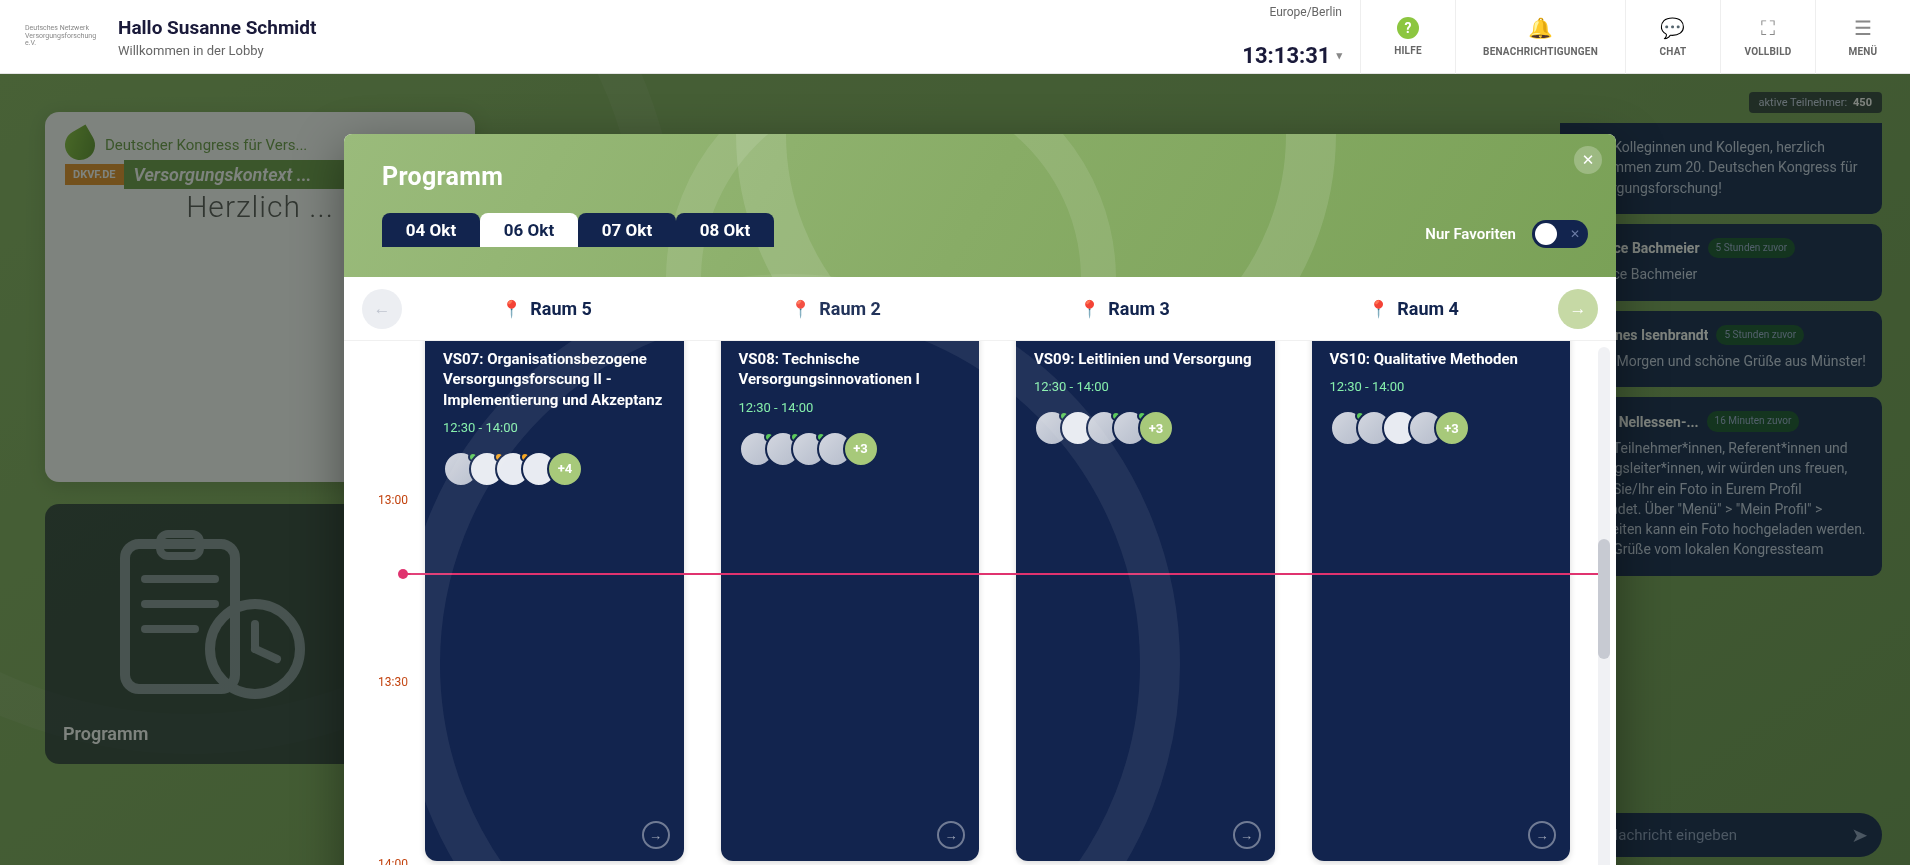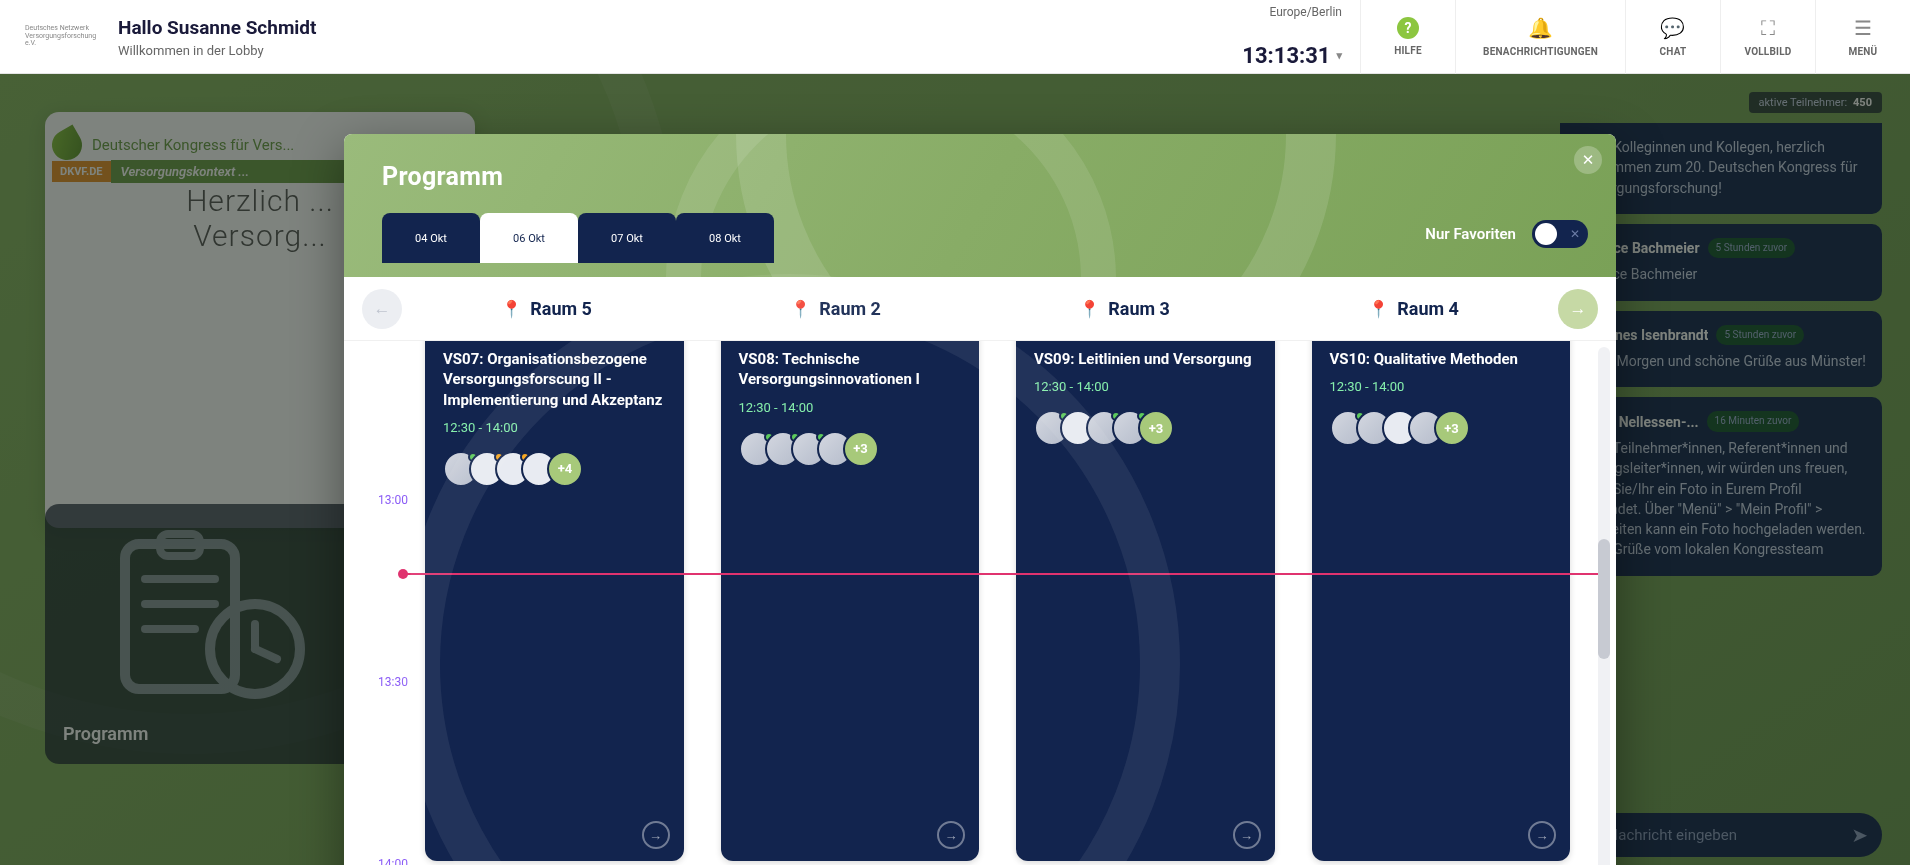--- a/index.html
+++ b/index.html
@@ -28,27 +28,27 @@
   .help-dot { width:22px; height:22px; border-radius:50%; background:#8cc640; color:#fff; font-size:14px; font-weight:700; display:flex; align-items:center; justify-content:center;}
 
   
   .stage { position:relative; height:791px; width:100%; background:linear-gradient(145deg,#87b361,#6f9a52); }
   .stage::before, .stage::after{
     content:""; position:absolute; border:40px solid rgba(255,255,255,0.07); border-radius:50%;
   }
   .stage::before{ width:900px; height:900px; left:-300px; top:-300px;}
   .stage::after{ width:700px; height:700px; left:400px; top:200px;}
 
-  .lobby-card { position:absolute; left:45px; top:38px; width:430px; height:416px; background:#fff; border-radius:14px; padding:18px 7px; box-shadow:0 4px 20px rgba(0,0,0,0.15);}
+  .lobby-card { position:absolute; left:45px; top:38px; width:430px; height:370px; background:#fff; border-radius:14px; padding:18px 20px; box-shadow:0 4px 20px rgba(0,0,0,0.15);}
   .lobby-card .brand { display:flex; align-items:center; gap:10px;}
   .lobby-card .brand .lf { width:30px; height:30px; background:linear-gradient(135deg,#8cc640,#5a8e2c); border-radius:50% 0 50% 50%; transform:rotate(-30deg);}
   .lobby-card .brand .bt { font-size:15px; color:#6c9c48; }
   .lobby-card .strip { display:flex; align-items:center;}
   .lobby-card .strip .tag { background:#e69128; color:#fff; font-size:11px; font-weight:700; padding:4px 8px;}
-  .lobby-card .strip .bar { flex:1; background:#6c9c48; color:#fff; font-size:13px; font-style:italic; font-weight:600; padding:4px 10px;}
+  .lobby-card .strip .bar { flex:1; background:#6c9c48; color:#fff; font-size:18px; font-style:italic; font-weight:600; padding:4px 10px;}
   .lobby-card .welcome { text-align:center;}
   .lobby-card .welcome .l { font-size:30px; font-weight:300; color:#555; letter-spacing:1px; }
 
   .programm-tile { position:absolute; left:45px; top:430px; width:430px; height:260px; background:rgba(17,24,46,0.7); border-radius:14px; padding:20px 18px; display:flex; flex-direction:column; justify-content:flex-end; }
   .programm-tile svg { position:absolute; left:60px; top:25px; opacity:0.55;}
   .programm-tile .pt { color:#fff; font-size:18px; font-weight:600; }
 
   
   .scrim { position:absolute; inset:0; background:rgba(20,30,20,0.55); }
 
@@ -67,39 +67,39 @@
     content:""; position:absolute; width:500px; height:500px; border:50px solid rgba(255,255,255,0.12);
     border-radius:50%; right:280px; top:-300px;
   }
   .modal-hd::after{
     content:""; position:absolute; width:380px; height:380px; border:35px solid rgba(255,255,255,0.10);
     border-radius:50%; right:500px; top:-80px;
   }
   .modal-hd .close { position:absolute; right:14px; top:12px; width:28px; height:28px; border-radius:50%; background:rgba(255,255,255,0.25); color:#fff; display:flex; align-items:center; justify-content:center; cursor:pointer; font-size:15px; z-index:2;}
   .modal-hd h2 { font-size:25px; font-weight:700; letter-spacing:0.3px; position:relative; z-index:2;}
   .tabs { position:relative; z-index:2; display:flex; gap:0; margin-top:22px;}
-  .tabs .tab { width:98px; height:50px; background:#12244e; color:#fff; font-size:11px; font-weight:400; display:flex; align-items:center; justify-content:center; border-radius:8px 8px 0 0; cursor:pointer;}
+  .tabs .tab { width:98px; height:34px; background:#12244e; color:#fff; font-size:17px; font-weight:700; display:flex; align-items:center; justify-content:center; border-radius:8px 8px 0 0; cursor:pointer;}
   .tabs .tab.active { background:#fff; color:#12244e; }
   .fav { position:absolute; right:28px; top:86px; display:flex; align-items:center; gap:16px; z-index:2;}
   .fav .fl { font-size:15px; font-weight:600;}
   .toggle { width:56px; height:28px; border-radius:14px; background:#12244e; position:relative; cursor:pointer; display:flex; align-items:center;}
   .toggle .knob { width:22px; height:22px; border-radius:50%; background:#fff; margin-left:3px;}
   .toggle .x { position:absolute; right:8px; color:#6b7ba5; font-size:12px;}
 
   .rooms-row { height:64px; background:#fff; display:flex; align-items:center; padding:0 18px; border-bottom:1px solid #f0f0f0; position:relative;}
   .nav-circ { width:40px; height:40px; border-radius:50%; display:flex; align-items:center; justify-content:center; font-size:17px;}
   .nav-circ.prev { background:#eceef2; color:#bfc4cf; }
   .nav-circ.next { background:#c6d9a5; color:#fff; margin-left:auto;}
   .rooms { flex:1; display:flex;}
   .room-h { flex:1; display:flex; align-items:center; justify-content:center; gap:8px; font-size:18px; font-weight:700; color:#12244e;}
   .pin { color:#a7c97a; font-size:17px;}
 
   .grid-wrap { flex:1; position:relative; overflow:hidden; background:#fff;}
   .time-col { position:absolute; left:0; top:0; width:74px; height:100%;}
-  .time-lbl { position:absolute; right:10px; font-size:12px; color:#8b5cf6; }
+  .time-lbl { position:absolute; right:10px; font-size:12px; color:#c2410c; }
   .t1300 { top:152px; }
   .t1330 { top:334px; }
   .t1400 { top:516px; }
   .now-line { position:absolute; left:60px; right:18px; top:232px; height:2px; background:#e0336f;}
   .now-line::before{ content:""; position:absolute; left:-6px; top:-4px; width:10px; height:10px; background:#e0336f; border-radius:50%;}
 
   .lanes { position:absolute; left:74px; right:30px; top:0; bottom:0; display:flex; gap:14px;}
   .lane { flex:1; position:relative; border-left:1px solid transparent;}
   .event {
     position:absolute; left:6px; right:16px; top:-10px; height:530px;
@@ -184,21 +184,20 @@
     <div class="brand">
       <div class="lf"></div>
       <div class="bt">Deutscher Kongress für Vers...</div>
     </div>
     <div class="strip">
       <div class="tag">DKVF.DE</div>
       <div class="bar">Versorgungskontext ...</div>
     </div>
     <div class="welcome">
       <div class="l">Herzlich ...</div>
-      <div class="l">Versorg...</div>
     </div>
   </div>
 
   <div class="programm-tile">
     <svg width="200" height="170" viewBox="0 0 200 170">
       <rect x="20" y="15" width="110" height="145" rx="14" fill="none" stroke="#cdd6e6" stroke-width="10"></rect>
       <rect x="55" y="5" width="40" height="22" rx="8" fill="none" stroke="#cdd6e6" stroke-width="8"></rect>
       <line x1="40" y1="50" x2="110" y2="50" stroke="#cdd6e6" stroke-width="8" stroke-linecap="round"></line>
       <line x1="40" y1="75" x2="110" y2="75" stroke="#cdd6e6" stroke-width="8" stroke-linecap="round"></line>
       <line x1="40" y1="100" x2="90" y2="100" stroke="#cdd6e6" stroke-width="8" stroke-linecap="round"></line>

